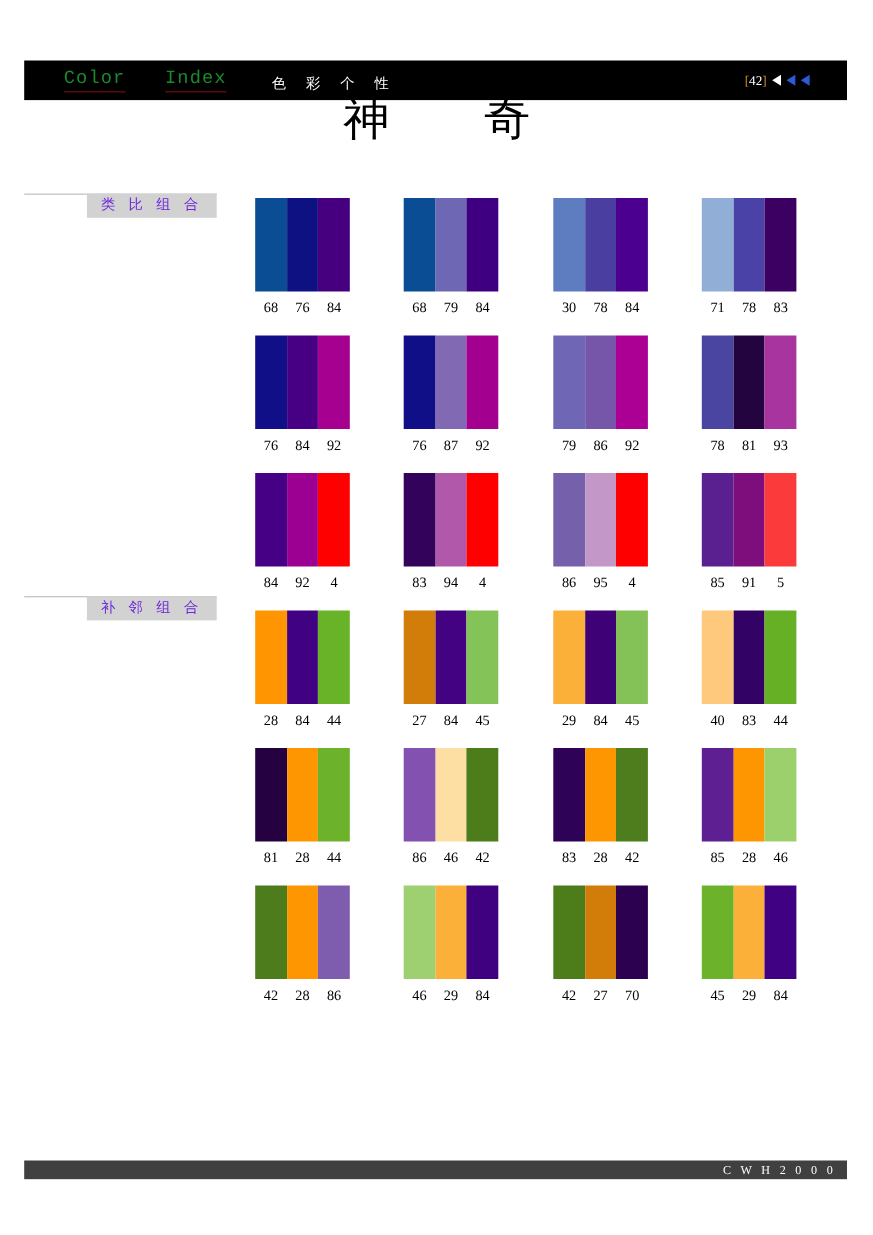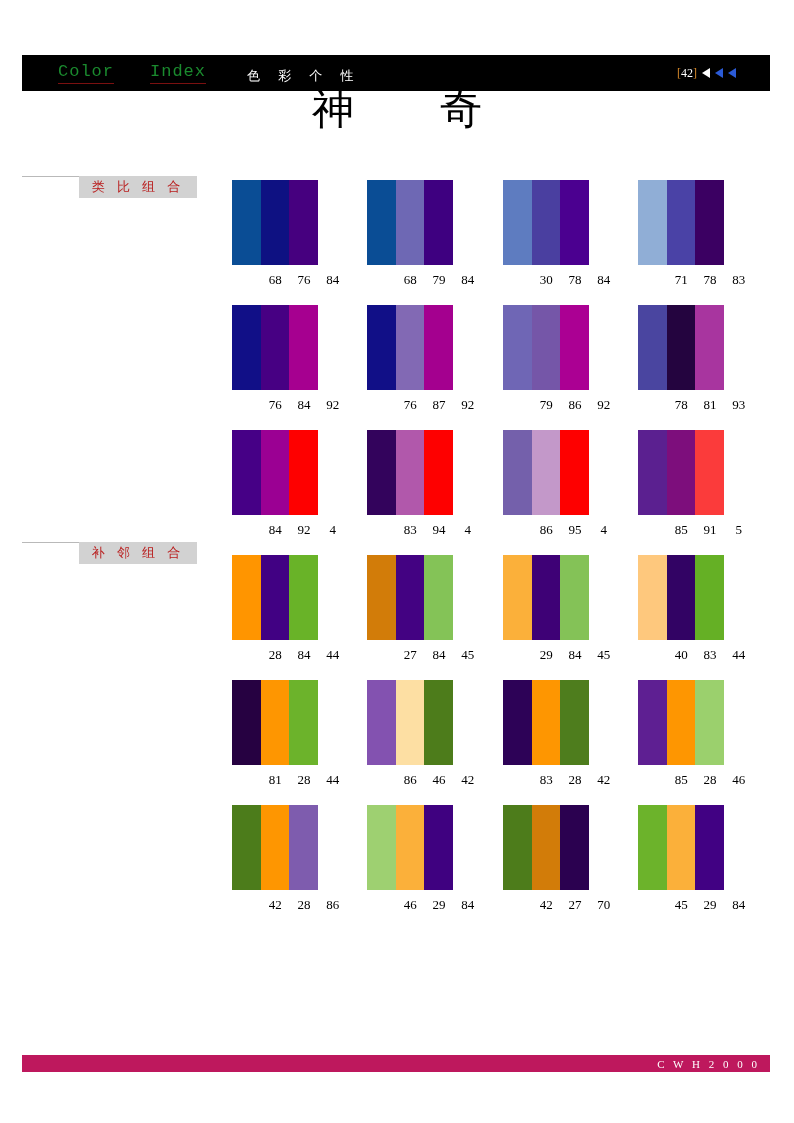--- a/index.html
+++ b/index.html
@@ -108,21 +108,21 @@
     height: 1px;
     background: #b9b9b9;
   }
   .section-head .chip {
     position: absolute;
     right: 0;
     top: 0;
     width: 118px;
     height: 22px;
     background: #d2d2d2;
-    color: #b91c1c;
+    color: #6d28d9;
     font-family: "DejaVu Sans", "Liberation Sans", sans-serif;
     font-size: 13px;
     letter-spacing: 4px;
     text-align: center;
     line-height: 22px;
     box-sizing: border-box;
     padding-left: 0;
   }
 
   
@@ -136,35 +136,34 @@
     height: 85px;
   }
   .swatch .bars > div { flex: 1 1 0; height: 100%; }
   .swatch .nums {
     display: flex;
     width: 86px;
     margin-top: 7px;
     font-family: "Liberation Serif", "DejaVu Serif", serif;
     font-size: 13px;
     color: #000000;
-    margin-left: 29px;
   }
   .swatch .nums > span {
     flex: 1 1 0;
     text-align: center;
   }
 
   
   #footer-bar {
     position: absolute;
     left: 22px;
     top: 1055px;
     width: 748px;
     height: 17px;
-    background: #be185d;
+    background: #404040;
   }
   #footer-text {
     position: absolute;
     right: 10px;
     top: 1px;
     color: #ffffff;
     font-family: "Liberation Serif", "DejaVu Serif", serif;
     font-size: 11px;
     letter-spacing: 3px;
     line-height: 16px;

